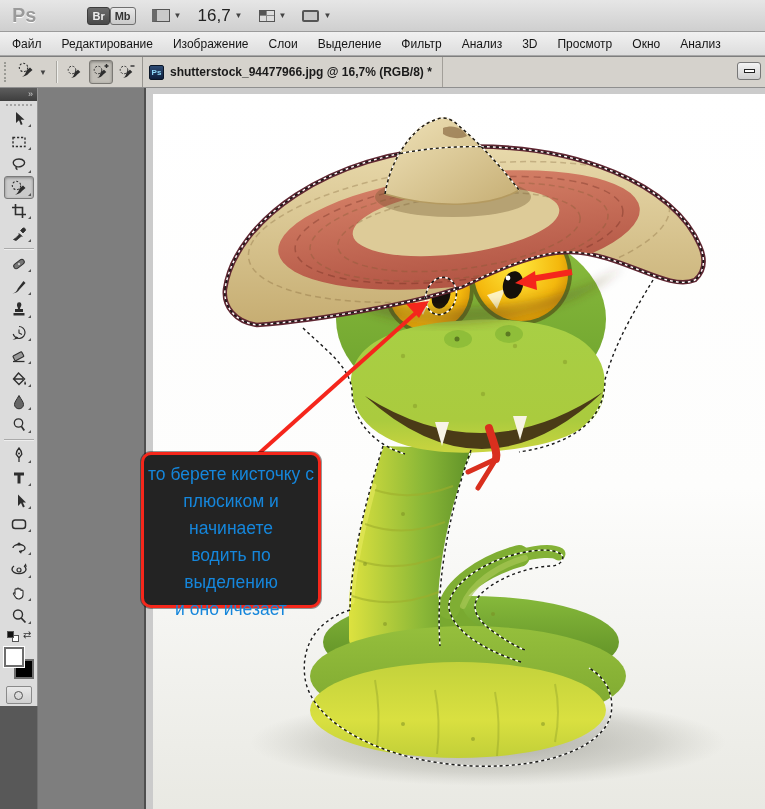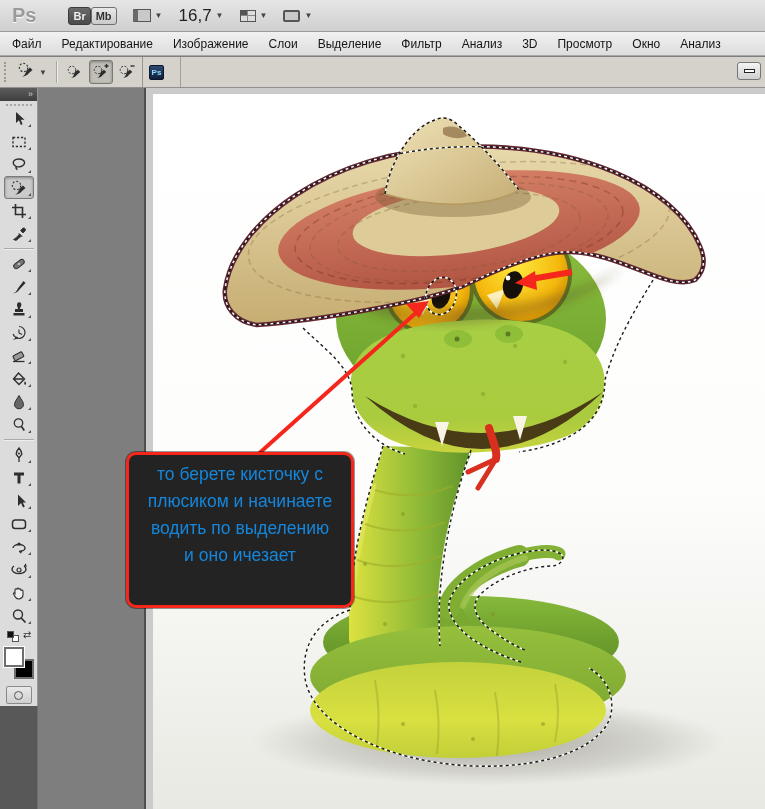--- a/index.html
+++ b/index.html
@@ -6,21 +6,21 @@
     font-family:"Liberation Sans",sans-serif;background:#7e7e7e;position:relative;}
   *{box-sizing:border-box;}
 
   
   .app-bar{position:absolute;left:0;top:0;width:765px;height:32px;
     background:linear-gradient(#e6e6e6,#cfcfcf);border-bottom:1px solid #9b9b9b;
     display:flex;align-items:center;}
   .ps-logo{font-size:20px;font-weight:bold;color:#9a9a9a;margin-left:12px;
     text-shadow:0 1px 0 #fff;letter-spacing:0;}
   .chip{font-size:11px;font-weight:bold;border-radius:3px;padding:2px 4px;}
-  .chip-br{background:linear-gradient(#6b6b6b,#4a4a4a);color:#eee;border:1px solid #3c3c3c;margin-left:32px;}
+  .chip-br{background:linear-gradient(#6b6b6b,#4a4a4a);color:#eee;border:1px solid #3c3c3c;margin-left:51px;}
   .chip-mb{background:linear-gradient(#e9e9e9,#cacaca);color:#333;border:1px solid #6f6f6f;}
   .bar-group{display:flex;align-items:center;margin-left:16px;}
   .caret{font-size:8px;color:#444;margin-left:4px;}
   .mini-icon{display:inline-block;position:relative;}
   .film-icon{width:18px;height:13px;border:1px solid #555;background:#c9c9c9;
     border-left:5px solid #6a6a6a;}
   .zoom-text{font-size:17px;color:#222;}
   .grid-icon{width:16px;height:12px;border:1px solid #555;display:grid;
     grid-template-columns:1fr 1fr;grid-template-rows:1fr 1fr;gap:1px;background:#888;}
   .grid-icon span{background:#ddd;}
@@ -85,21 +85,21 @@
   .toolbox-tail{position:absolute;left:0;top:706px;width:38px;height:103px;background:#585858;
     border-right:1px solid #6e6e6e;}
 
   
   .canvas-frame{position:absolute;left:144px;top:88px;width:621px;height:721px;
     background:#cbcbcb;border-left:2px solid #4f4f4f;}
   .canvas{position:absolute;left:153px;top:94px;width:612px;height:715px;background:#fff;}
   .canvas svg{display:block;}
 
   
-  .note-box{position:absolute;left:126px;top:452px;width:228px;height:156px;
+  .note-box{position:absolute;left:141px;top:452px;width:180px;height:156px;
     background:#232323;border:3px solid #f5271b;border-radius:10px;
     box-shadow:0 0 0 1px rgba(0,0,0,.4);z-index:5;}
   .note-text{margin-top:6px;text-align:center;font-size:17.5px;line-height:27px;
     font-weight:500;white-space:pre-line;color:#1586db;}
 </style>
 </head>
 <body>
 
 <div class="app-bar">
   <span class="ps-logo">Ps</span>
@@ -172,20 +172,21 @@
             <circle cx="6" cy="7" r="3.8" fill="none" stroke="#2e2e2e" stroke-width="1" stroke-dasharray="2 1.6"></circle>
             <path d="M8.5 9.5 L12 6.8 L14.3 9 L11 11.8 C9.8 13.6 7.8 14.8 5.2 15 C7.3 13.9 8 12.2 8.5 9.5 Z" fill="#2e2e2e"></path>
             <path d="M12.5 3 h4" stroke="#2e2e2e" stroke-width="1.4"></path>
           </svg>
         </span>
       </span>
   </div>
   <div class="tab-bar">
     <div class="doc-tab">
       <span class="doc-icon">Ps</span>
+      <span class="doc-title">shutterstock_94477966.jpg @ 16,7% (RGB/8) *</span>
     </div>
     <div class="win-btn">
         <i></i>
       </div>
   </div>
 </div>
 
 <div class="toolbox" id="toolbox">
   <div class="toolbox-header">»</div>
   <div class="grip-h"></div>

